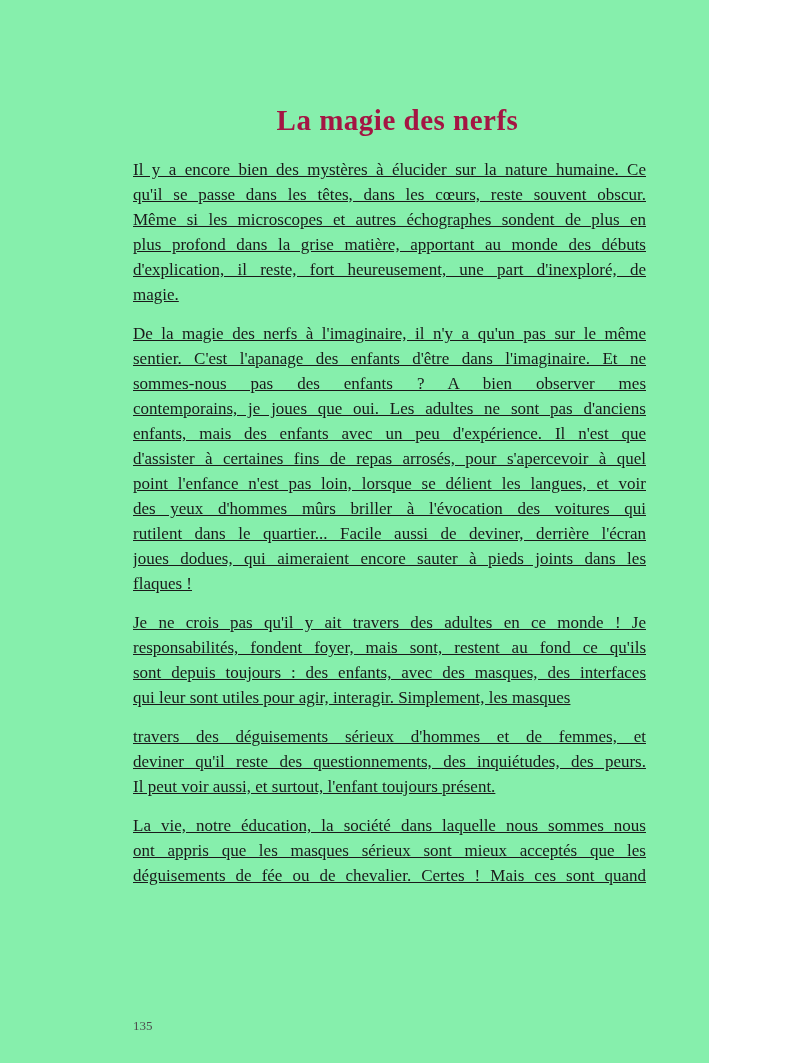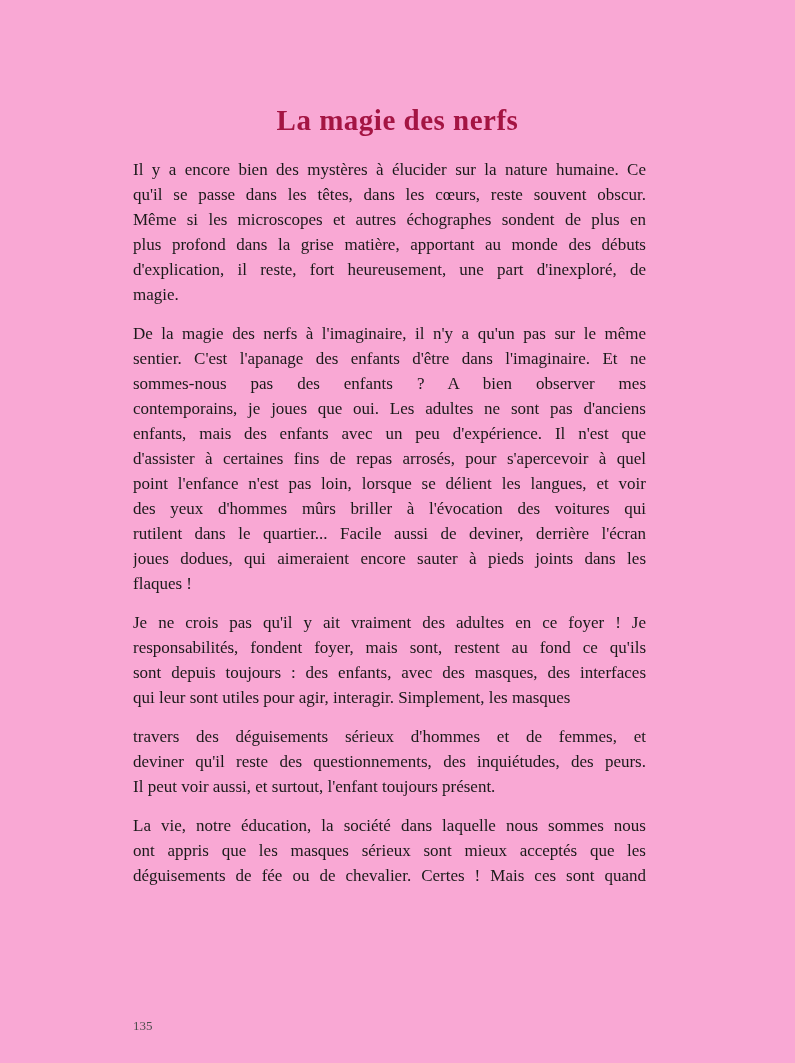--- a/index.html
+++ b/index.html
@@ -3,23 +3,23 @@
 <meta charset="utf-8">
 <title>La magie des nerfs</title>
 <style>
   html, body {
     margin: 0;
     padding: 0;
     background: #ffffff;
   }
   .page {
     position: relative;
-    width: 795px;
+    width: 709px;
     height: 1063px;
-    background: #f9a8d4;
+    background: #86efac;
     overflow: hidden;
     font-family: "Liberation Serif", "DejaVu Serif", serif;
   }
   .title {
     position: absolute;
     top: 103px;
     left: 133px;
     width: 529px;
     margin: 0;
     text-align: center;
@@ -32,20 +32,21 @@
   .content {
     position: absolute;
     top: 157px;
     left: 133px;
     width: 529px;
     font-size: 17px;
     line-height: 25px;
   }
   .para {
     margin: 0 16px 14px 0;
+    text-decoration: underline;
   }
   .line {
     text-align: justify;
     text-align-last: justify;
     overflow: hidden;
     white-space: normal;
   }
   .para:not(.continued) .line:last-child {
     text-align-last: left;
   }
@@ -81,21 +82,21 @@
         <div class="line">contemporains, je joues que oui. Les adultes ne sont pas d'anciens</div>
         <div class="line">enfants, mais des enfants avec un peu d'expérience. Il n'est que</div>
         <div class="line">d'assister à certaines fins de repas arrosés, pour s'apercevoir à quel</div>
         <div class="line">point l'enfance n'est pas loin, lorsque se délient les langues, et voir</div>
         <div class="line">des yeux d'hommes mûrs briller à l'évocation des voitures qui</div>
         <div class="line">rutilent dans le quartier... Facile aussi de deviner, derrière l'écran</div>
         <div class="line">joues dodues, qui aimeraient encore sauter à pieds joints dans les</div>
         <div class="line">flaques !</div>
       </div>
       <div class="para">
-        <div class="line">Je ne crois pas qu'il y ait vraiment des adultes en ce foyer ! Je</div>
+        <div class="line">Je ne crois pas qu'il y ait travers des adultes en ce monde ! Je</div>
         <div class="line">responsabilités, fondent foyer, mais sont, restent au fond ce qu'ils</div>
         <div class="line">sont depuis toujours : des enfants, avec des masques, des interfaces</div>
         <div class="line">qui leur sont utiles pour agir, interagir. Simplement, les masques</div>
       </div>
       <div class="para">
         <div class="line">travers des déguisements sérieux d'hommes et de femmes, et</div>
         <div class="line">deviner qu'il reste des questionnements, des inquiétudes, des peurs.</div>
         <div class="line">Il peut voir aussi, et surtout, l'enfant toujours présent.</div>
       </div>
       <div class="para continued">

